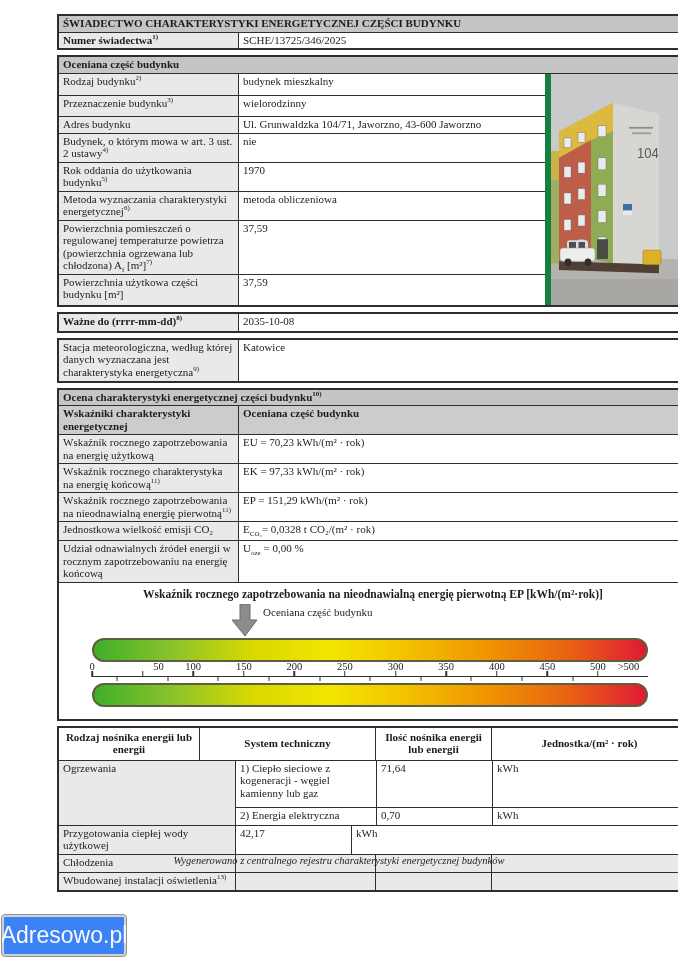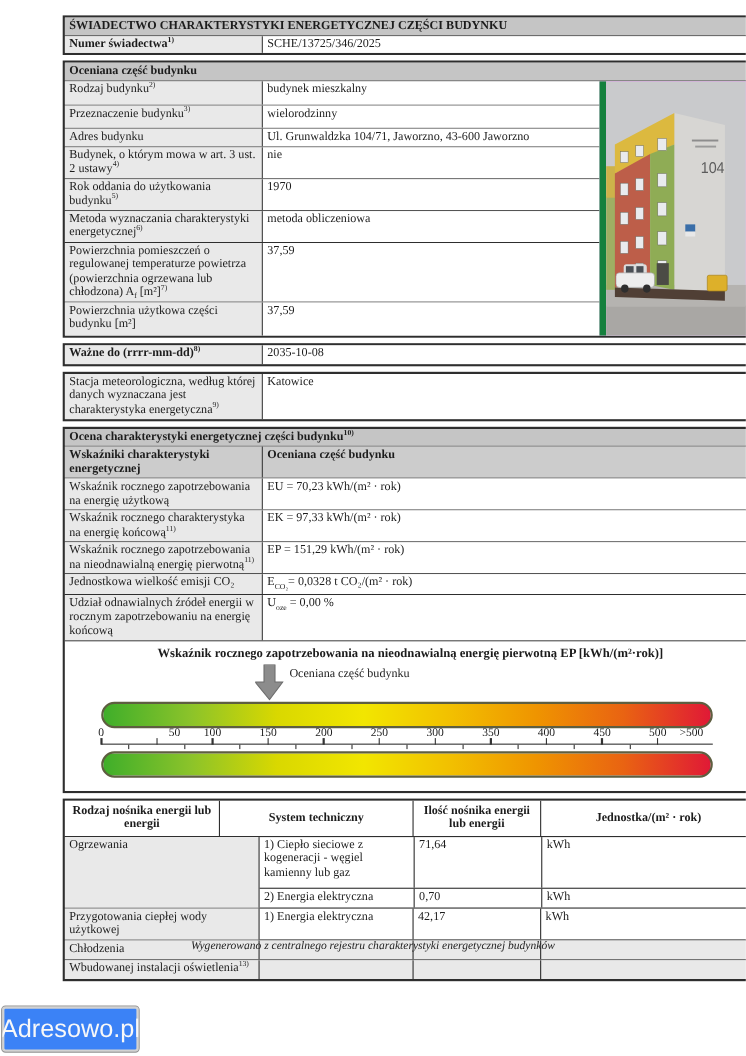--- a/index.html
+++ b/index.html
@@ -277,21 +277,20 @@
         </div>
         <div class="gsubrow" style="min-height:17px;">
           <div class="cell c ccar" style="border-left:none;">2) Energia elektryczna</div>
           <div class="cell c camt">0,70</div>
           <div class="cell c cunit">kWh</div>
         </div>
       </div>
     </div>
     <div class="row h17">
       <div class="cell c csys">Przygotowania ciepłej wody użytkowej</div>
-      <div class="cell c ccar">1) Energia elektryczna</div>
       <div class="cell c camt">42,17</div>
       <div class="cell c cunit">kWh</div>
     </div>
     <div class="row h17 grayrow">
       <div class="cell c csys">Chłodzenia</div>
       <div class="cell c ccar"></div>
       <div class="cell c camt"></div>
       <div class="cell c cunit"></div>
     </div>
     <div class="row h17 grayrow">

